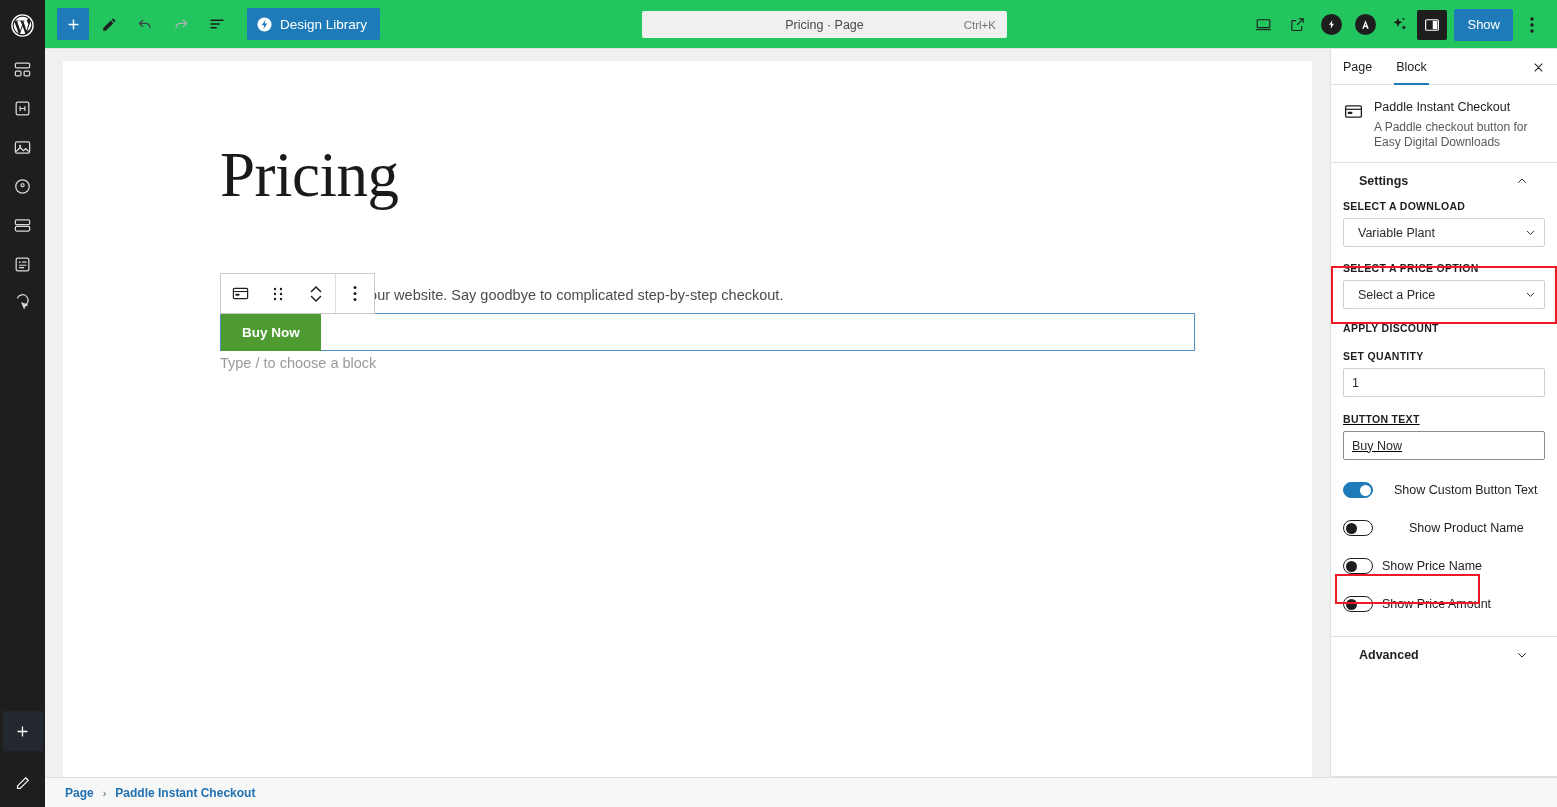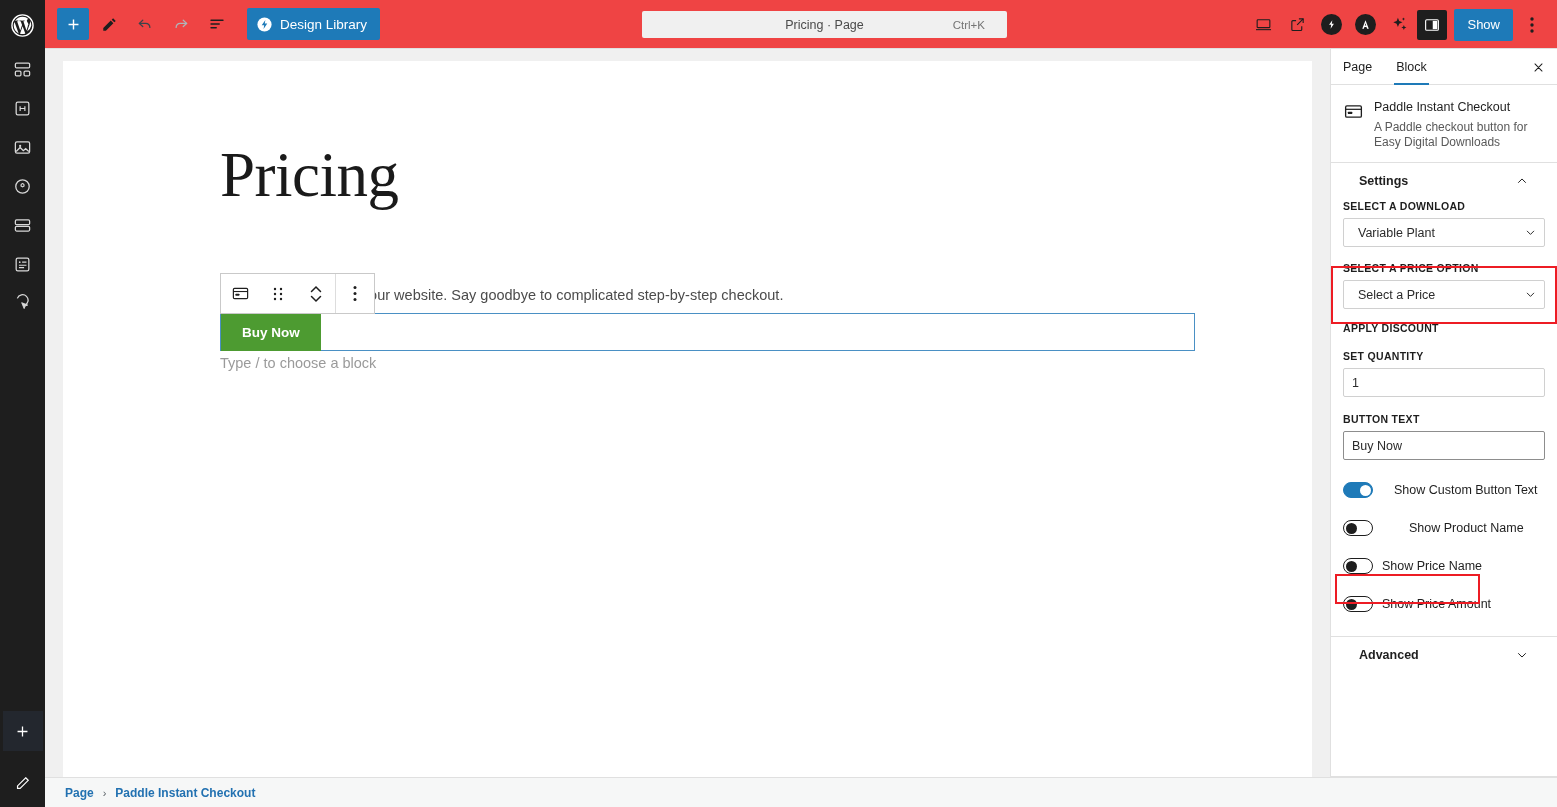--- a/index.html
+++ b/index.html
@@ -30,41 +30,41 @@
     display: flex; align-items: center; justify-content: center; cursor: pointer;
   }
   .rail-pencil {
     width: 45px; height: 48px; display: flex; align-items: center; justify-content: center;
     cursor: pointer;
   }
 
   
   .topbar {
     position: absolute; left: 45px; top: 0; width: 1512px; height: 49px;
-    background: #ef4444; border-bottom: 1px solid #e0e0e0;
+    background: #22c55e; border-bottom: 1px solid #e0e0e0;
     display: flex; align-items: center;
   }
   .tb-left { display: flex; align-items: center; padding-left: 12px; gap: 4px; }
   .tb-icon {
     width: 32px; height: 32px; display: flex; align-items: center; justify-content: center;
     border-radius: 2px; cursor: pointer; color: #1e1e1e;
   }
   .tb-plus { background: #1e7ab8; color: #fff; width: 32px; height: 32px; border-radius: 2px; }
   .tb-dl {
     display: flex; align-items: center; gap: 7px; height: 32px; background: #1e7ab8;
     color: #ffffff; padding: 0 13px 0 9px; border-radius: 2px; margin-left: 10px;
     font-size: 13.5px; cursor: pointer; white-space: nowrap;
   }
   .cmdbar {
     position: absolute; left: 597px; top: 11px; width: 365px; height: 27px;
     background: #f0f0f0; border-radius: 2px; display: flex; align-items: center;
     justify-content: center; cursor: pointer;
   }
   .cmdbar .title { font-size: 12.5px; color: #4a4a4a; }
-  .cmdbar .kbd { position: absolute; right: 22px; font-size: 11.5px; color: #757575; }
+  .cmdbar .kbd { position: absolute; right: 11px; font-size: 11.5px; color: #757575; }
   .tb-right {
     position: absolute; right: 0; top: 0; height: 49px; display: flex; align-items: center;
     padding-right: 8px; gap: 2px;
   }
   .circ-icon {
     width: 21px; height: 21px; border-radius: 50%; background: #1e1e1e; color: #fff;
     display: flex; align-items: center; justify-content: center; font-size: 13px;
     font-weight: bold;
   }
   .panel-toggle {
@@ -519,21 +519,21 @@
 
       <div class="fld" style="margin-top:0;">
         <span class="fld-label">APPLY DISCOUNT</span>
       </div>
 
       <div class="fld" style="margin-top:16px;">
         <span class="fld-label">SET QUANTITY</span>
         <div class="text-input">1</div>
       </div>
 
-      <div class="fld" style="margin-top:16px;margin-bottom:18px;">
+      <div class="fld" style="margin-top:16px;margin-bottom:18px;text-decoration:underline;">
         <span class="fld-label">BUTTON TEXT</span>
         <div class="text-input" style="border-color:#8d8d8d;">Buy Now</div>
       </div>
 
       <div class="toggle-row" style="margin-bottom:14px;gap:21px;">
         <span class="toggle on">
             <span class="knob"></span>
           </span>
         <span class="toggle-label">Show Custom Button Text</span>
       </div>

